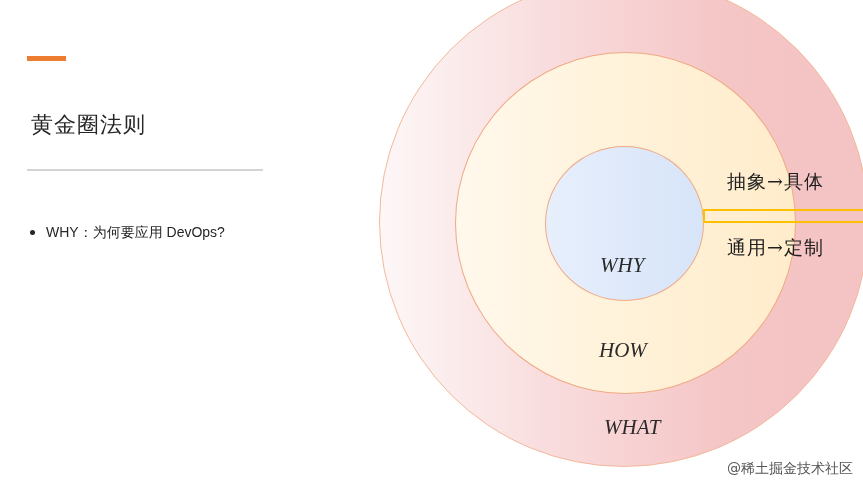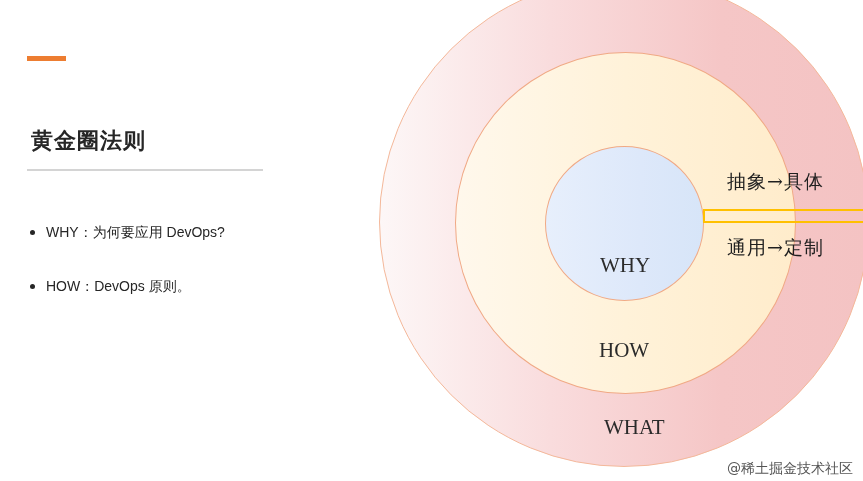--- a/index.html
+++ b/index.html
@@ -1,47 +1,46 @@
 <!DOCTYPE html>
 <html><head>
 <meta charset="utf-8">
 <style>
   html, body { margin:0; padding:0; }
   body { width:863px; height:481px; position:relative; overflow:hidden; background:#ffffff; font-family:"DejaVu Sans","Liberation Sans",sans-serif; }
   .accent-bar { position:absolute; left:27px; top:56px; width:39px; height:5px; background:#ED7D31; }
-  .title { position:absolute; left:31px; top:126px; font-size:22px; color:#262626; letter-spacing:1px; white-space:nowrap; font-weight:bold; }
+  .title { position:absolute; left:31px; top:110px; font-size:22px; color:#262626; letter-spacing:1px; white-space:nowrap; font-weight:normal; }
   .title-rule { position:absolute; left:27px; top:169px; width:236px; height:2px; background:#d4d4d4; }
   .bullets { position:absolute; left:28px; top:189px; margin:0; padding:0; list-style:none; }
   .bullets li { font-family:"Liberation Sans","DejaVu Sans",sans-serif; font-size:14px; color:#262626; line-height:22px; height:22px; white-space:nowrap; position:relative; padding-left:18px;margin-top:32px; }
   .bullets li .dot { position:absolute; left:2px; top:9px; width:5px; height:5px; border-radius:50%; background:#262626; }
   .diagram { position:absolute; left:0; top:0; width:863px; height:481px; }
   .circle { position:absolute; border-radius:50%; box-sizing:border-box; }
   .outer { left:379px; top:-23px; width:490px; height:490px; border:1.5px solid #F4B89A; background:linear-gradient(90deg,#fdf7f7 0%,#f9dcdd 35%,#f5c6c6 70%,#f4c3c3 100%); }
   .middle { left:455px; top:52px; width:341px; height:342px; border:1.5px solid #F0A985; background:linear-gradient(90deg,#fff8ec 0%,#fff2d9 50%,#ffeccb 100%); }
   .inner { left:545px; top:146px; width:159px; height:155px; border:1.5px solid #F0A985; background:linear-gradient(90deg,#e7effc 0%,#dde8fa 60%,#d7e5f8 100%); }
   .yellow-bar { position:absolute; left:703px; top:209px; width:170px; height:14px; box-sizing:border-box; border:2px solid #FFC000; background:transparent; }
-  .label { position:absolute; font-family:"Liberation Serif","DejaVu Serif",serif; font-size:21px; color:#2b2b2b; white-space:nowrap; }
+  .label { position:absolute; font-family:"Liberation Serif","DejaVu Serif",serif; font-size:21px; color:#2b2b2b; white-space:nowrap;font-style:italic; }
   .lbl-why { left:600px; top:253px; }
   .lbl-how { left:599px; top:338px; }
   .lbl-what { left:592px; top:415px;margin-left:12px; }
   .cn { position:absolute; font-family:"DejaVu Serif","Liberation Serif",serif; font-size:19px; color:#1f1f1f; white-space:nowrap; letter-spacing:1px; }
   .cn-top { left:727px; top:169px; }
   .cn-bottom { left:727px; top:235px; }
   .watermark { position:absolute; right:10px; top:460px; font-size:14px; color:#555; white-space:nowrap; }
 </style>
 </head>
 <body>
 
 <div class="accent-bar"></div>
 <h1 class="title" style="margin:0;">黄金圈法则</h1>
 <div class="title-rule"></div>
 
 <ul class="bullets">
   <li><span class="dot"></span><span>WHY：为何要应用 DevOps?</span></li>
-  <li><span class="dot"></span><span>HOW：DevOps 原则。</span></li>
 </ul>
 
 <div class="diagram">
   <div class="circle outer"></div>
   <div class="circle middle"></div>
   <div class="circle inner"></div>
   <div class="yellow-bar"></div>
   <span class="label lbl-why">WHY</span>
   <span class="label lbl-how">HOW</span>
   <span class="label lbl-what">WHAT</span>

